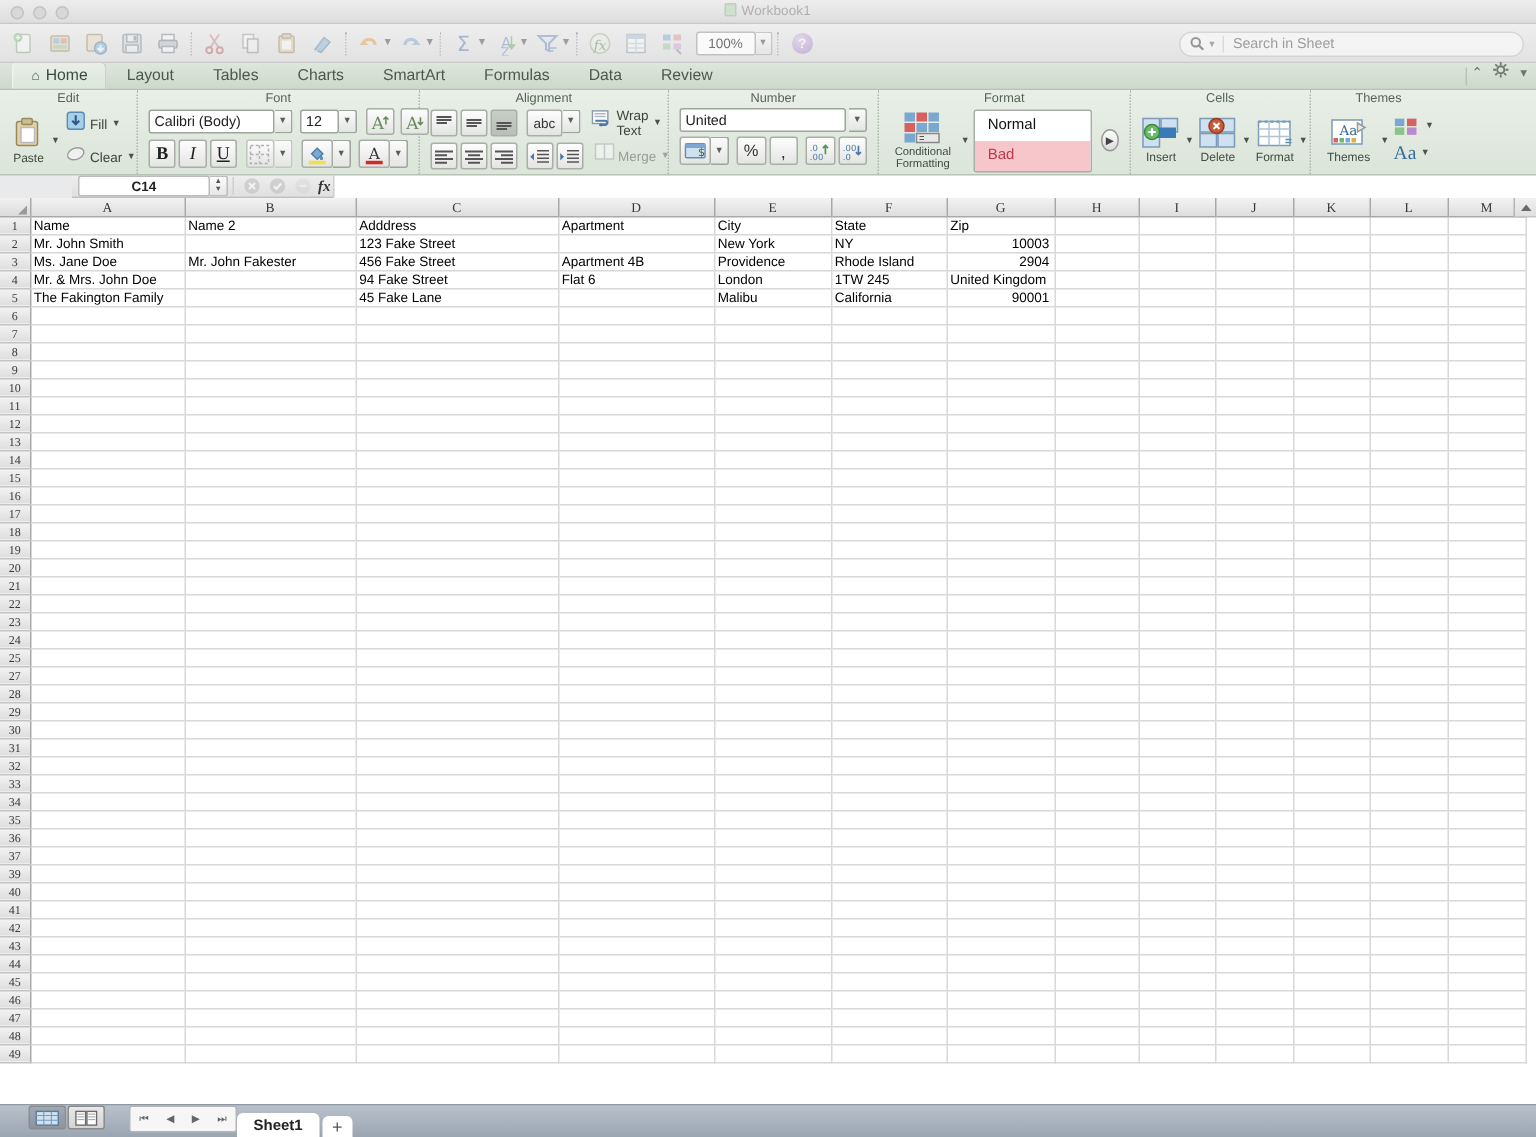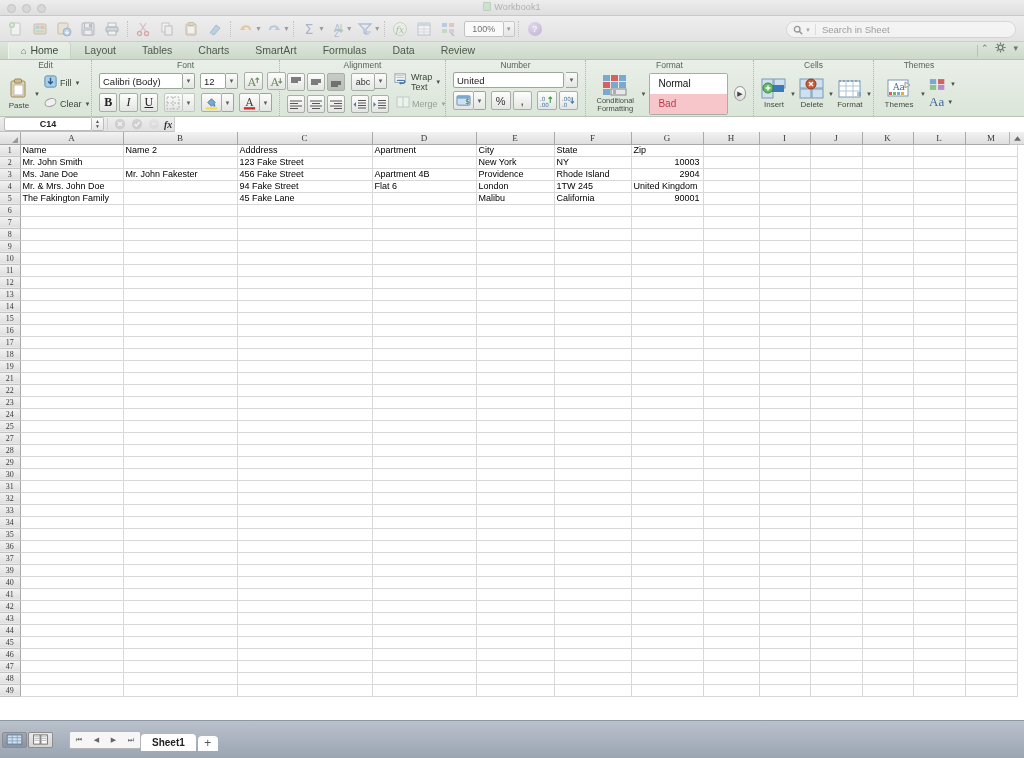--- a/index.html
+++ b/index.html
@@ -153,20 +153,21 @@
     background: linear-gradient(#fefefe,#dcdcdc); border: 1px solid #9a9a9a;
     font-size: 7px; color: #444; display: flex; align-items: center;
     justify-content: center; margin-left: 4px;
   }
 
   
   .formulabar {
     height: 15px; flex: none; display: flex; align-items: center;
     background: linear-gradient(#eeeeee,#e0e0e0);
     border-bottom: 1px solid #bfbfbf;
+    margin-left: 48px;
   }
   .namebox {
     width: 88px; height: 14px; background: #fff; border: 1px solid #bcbcbc;
     border-radius: 2px; font-size: 9px; color: #222; text-align: center;
     line-height: 13px; font-weight: bold; margin-left: 4px;
   }
   .nbstep { width: 12px; height: 14px; background: linear-gradient(#fcfcfc,#e6e6e6);
     border: 1px solid #bcbcbc; border-left: none; border-radius: 0 2px 2px 0;
     display:flex; flex-direction:column; align-items:center; justify-content:center;
     font-size: 5px; color: #555; line-height: 5px; }
@@ -214,23 +215,23 @@
 
   .vscroll-top {
     position: absolute; right: 0; top: 0; width: 15px; height: 13px;
     background: linear-gradient(#f0f0f0,#dfdfdf); border-left: 1px solid #b5b5b5;
     border-bottom: 1px solid #c5c5c5; display:flex; align-items:center;
     justify-content:center;
   }
 
   
   .statusbar {
-    height: 38px; flex: none; display: flex; align-items: center;
+    height: 22px; flex: none; display: flex; 
     background: linear-gradient(#b9c1cb,#9aa5b2);
-    border-top: 1px solid #8e99a6; padding-left: 2px; position: relative;
+    border-top: 1px solid #8e99a6; padding-left: 19px; position: relative;
   }
   .viewgrp { display: flex; gap: 1px; }
   .viewbtn {
     width: 25px; height: 16px; border: 1px solid #8d8d8d; border-radius: 2px;
     display: flex; align-items: center; justify-content: center;
   }
   .viewbtn.on { background: linear-gradient(#9fa8b3,#8b94a1); }
   .viewbtn.off { background: linear-gradient(#e9e9e9,#d4d4d4); }
   .navbtns {
     margin-left: 16px; width: 72px; height: 18px; background: #f6f6f6;
@@ -1111,20 +1112,36 @@
             <td class="cell" style="width: 77px;"></td>
             <td class="cell" style="width: 72px;"></td>
             <td class="cell" style="width: 56px;"></td>
             <td class="cell" style="width: 51px;"></td>
             <td class="cell" style="width: 52px;"></td>
             <td class="cell" style="width: 51px;"></td>
             <td class="cell" style="width: 52px;"></td>
             <td class="cell" style="width: 52px;"></td>
           </tr>
           <tr>
+            <td class="rowhead">20</td>
+            <td class="cell" style="width: 103px;"></td>
+            <td class="cell" style="width: 114px;"></td>
+            <td class="cell" style="width: 135px;"></td>
+            <td class="cell" style="width: 104px;"></td>
+            <td class="cell" style="width: 78px;"></td>
+            <td class="cell" style="width: 77px;"></td>
+            <td class="cell" style="width: 72px;"></td>
+            <td class="cell" style="width: 56px;"></td>
+            <td class="cell" style="width: 51px;"></td>
+            <td class="cell" style="width: 52px;"></td>
+            <td class="cell" style="width: 51px;"></td>
+            <td class="cell" style="width: 52px;"></td>
+            <td class="cell" style="width: 52px;"></td>
+          </tr>
+          <tr>
             <td class="rowhead">21</td>
             <td class="cell" style="width: 103px;"></td>
             <td class="cell" style="width: 114px;"></td>
             <td class="cell" style="width: 135px;"></td>
             <td class="cell" style="width: 104px;"></td>
             <td class="cell" style="width: 78px;"></td>
             <td class="cell" style="width: 77px;"></td>
             <td class="cell" style="width: 72px;"></td>
             <td class="cell" style="width: 56px;"></td>
             <td class="cell" style="width: 51px;"></td>

